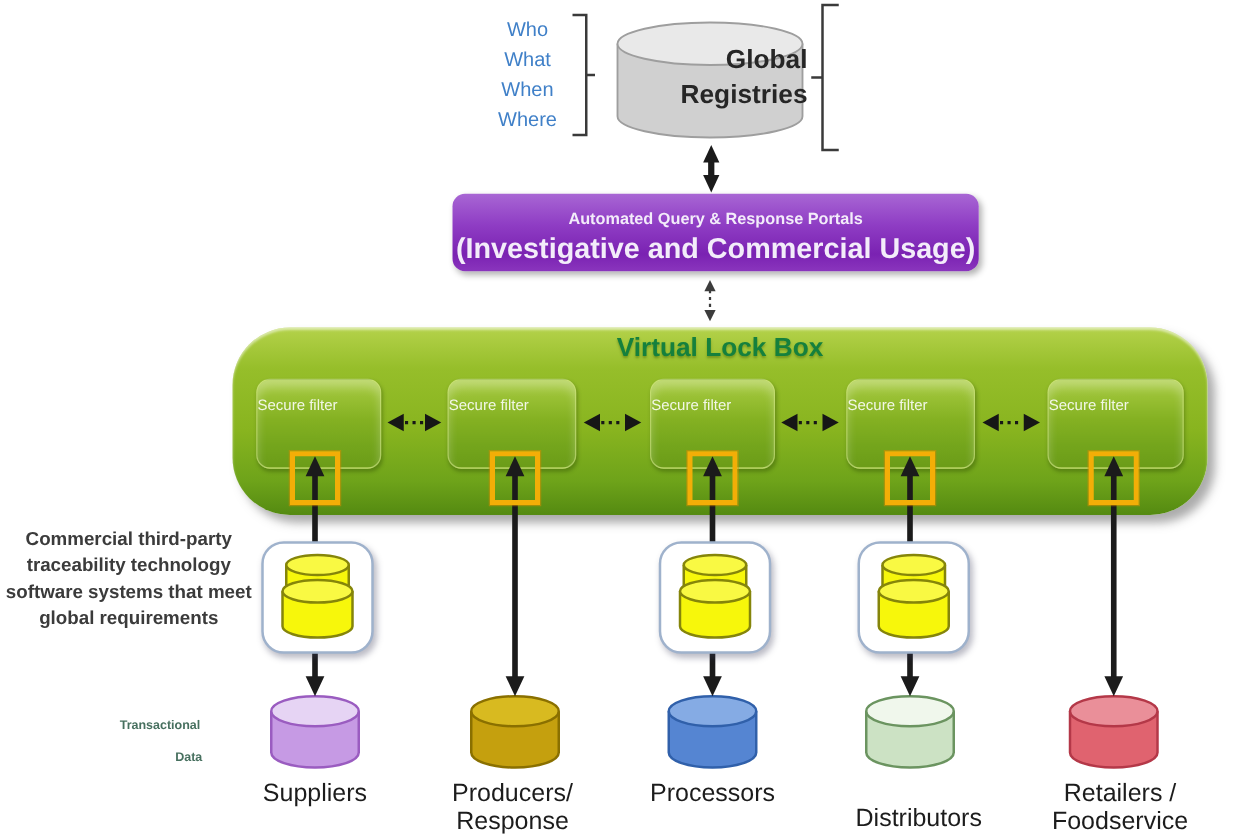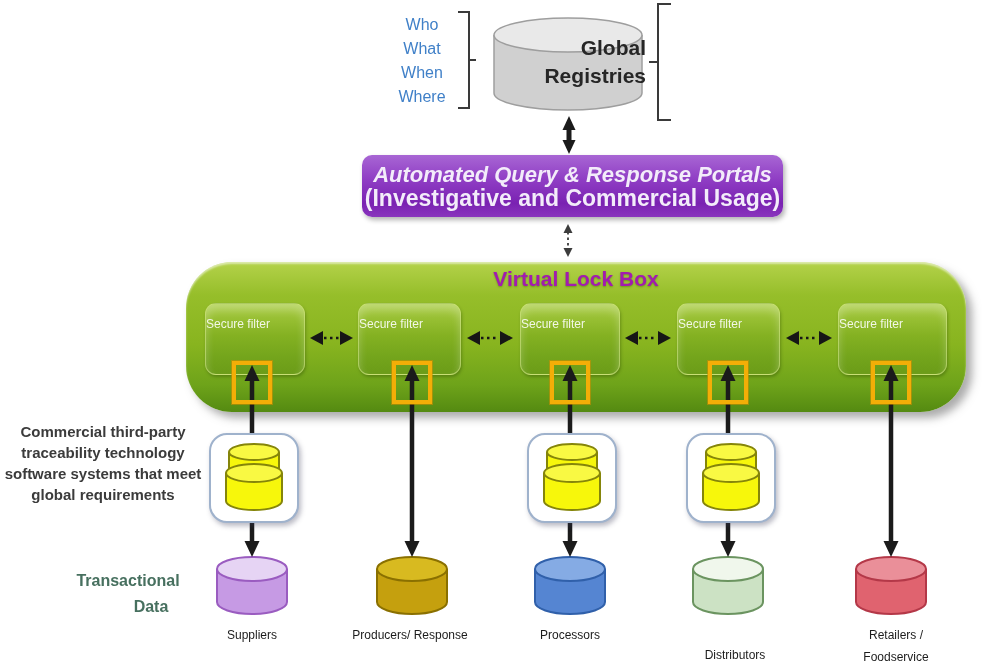--- a/index.html
+++ b/index.html
@@ -13,54 +13,54 @@
     font-size:16px;line-height:24px;color:#4080c8;font-weight:400;}
   .registry-list{left:668px;top:1px;width:200px;text-align:left;
     font-size:17px;line-height:25px;color:#4080c8;}
   
   .global-label{left:490px;top:34px;width:156px;text-align:right;
     font-size:21px;line-height:28px;font-weight:600;color:#262626;}
   
   .portal-box{left:362px;top:155px;width:421px;height:62px;border-radius:10px;
     background:linear-gradient(180deg,#a866d4 0%,#8f3dc4 40%,#7a22b2 78%,#8a35bd 100%);
     box-shadow:2px 3px 5px rgba(0,0,0,.30);text-align:center;color:#f3ecfa;}
-  .portal-box .l1{padding-top:8px;font-size:22px;font-weight:600;line-height:24px;font-style:italic;}
+  .portal-box .l1{padding-top:8px;font-size:13px;font-weight:600;line-height:24px;}
   .portal-box .l2{font-size:23px;font-weight:600;line-height:22px;}
   
   .lockbox{left:186px;top:262px;width:780px;height:150px;border-radius:46px;
     background:linear-gradient(180deg,#b4d24a 0%,#96be2a 22%,#88b41f 55%,#6ea31a 82%,#548a11 100%);
     box-shadow:6px 6px 8px rgba(90,90,90,.5), inset 0 2px 2px rgba(255,255,255,.55);}
   .lockbox-title{left:186px;top:267px;width:780px;text-align:center;
-    font-size:21px;font-weight:700;color:#a21caf;text-shadow:0 1px 2px rgba(60,90,0,.45);}
+    font-size:21px;font-weight:700;color:#15803d;text-shadow:0 1px 2px rgba(60,90,0,.45);}
   .filter{top:303px;height:72px;border-radius:11px;text-align:left;
     background:linear-gradient(180deg,#a9cc42 0%,#84b122 45%,#74a51c 75%,#6b9c18 100%);
     border:1px solid rgba(225,240,160,.55);
     box-shadow:inset 0 6px 8px rgba(255,255,255,.28), 1px 2px 3px rgba(40,70,0,.35);
     color:#f2f7e6;font-size:12px;line-height:25px;padding-top:8px;box-sizing:border-box;}
   .f1{left:205px;width:100px;} .f2{left:358px;width:103px;} .f3{left:520px;width:100px;}
   .f4{left:677px;width:103px;} .f5{left:838px;width:109px;}
   
   .port{top:361px;width:40px;height:43px;box-sizing:border-box;
     border:4px solid #f3ae07;box-shadow:0 0 0 1px rgba(214,140,0,.55);}
   .p1{left:232px;} .p2{left:392px;} .p3{left:550px;} .p4{left:708px;} .p5{left:871px;}
   
   .mwbox{top:433px;width:86px;height:86px;border-radius:18px;background:#ffffff;
     border:2px solid #9fb2cc;box-shadow:2px 3px 5px rgba(60,60,90,.35);
     display:flex;align-items:center;justify-content:center;}
   .m1{left:209px;} .m3{left:527px;} .m4{left:686px;}
   
   .left-note{left:0px;top:421px;width:206px;text-align:center;
     font-size:15px;line-height:21px;font-weight:700;color:#3b3b3b;}
   .transactional{left:56px;top:571px;width:144px;text-align:center;
-    font-size:16px;font-weight:700;color:#47705f;line-height:20px;}
+    font-size:10px;font-weight:700;color:#47705f;line-height:20px;}
   .transactional .l2{padding-left:46px;margin-top:6px;}
   
   .entity-svg{top:554px;}
   .e1{left:214px;} .e2{left:374px;} .e3{left:532px;} .e4{left:690px;} .e5{left:853px;}
-  .entity-label{top:624px;text-align:center;font-size:12px;color:#1c1c1c;line-height:22px;}
+  .entity-label{top:624px;text-align:center;font-size:20px;color:#1c1c1c;line-height:22px;}
   .el1{left:172px;width:160px;} .el2{left:325px;width:170px;} .el3{left:490px;width:160px;}
   .el4{left:655px;width:160px;margin-top:20px;} .el5{left:811px;width:170px;}
   svg{display:block;}
   .arrow-layer{left:0;top:0;pointer-events:none;}
 </style>
 </head>
 <body>
 
 <div class="canvas">
 

